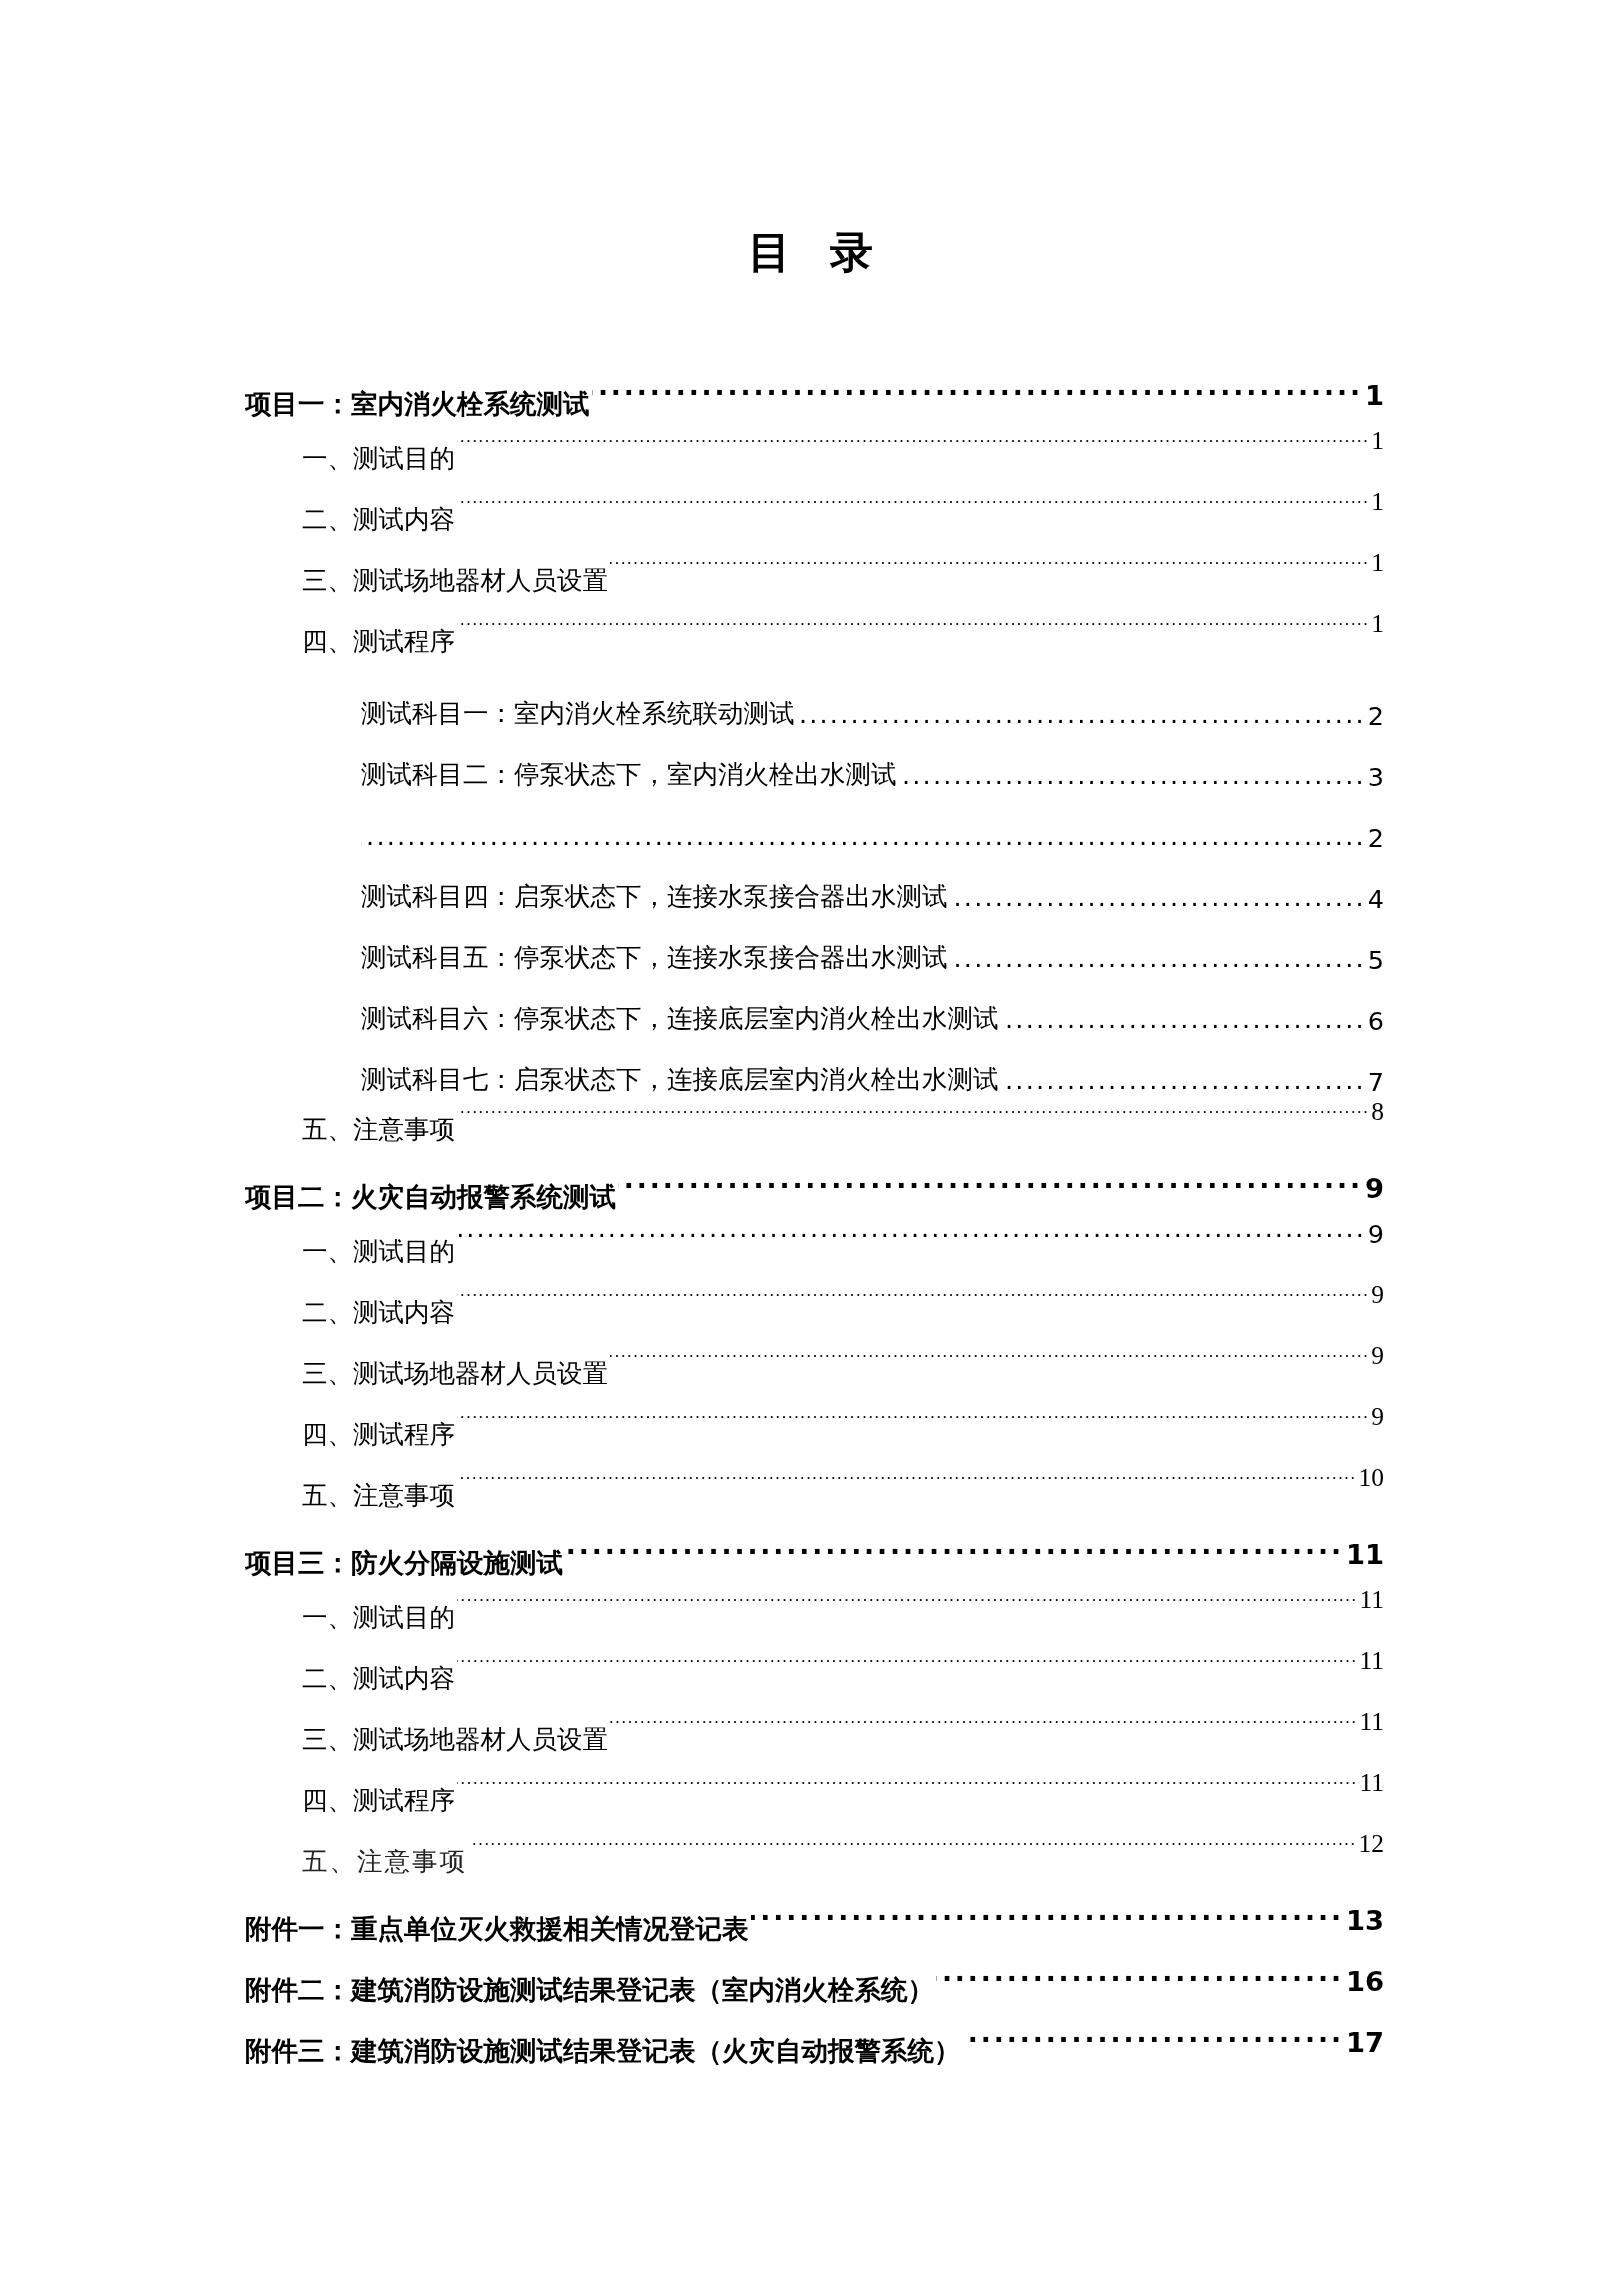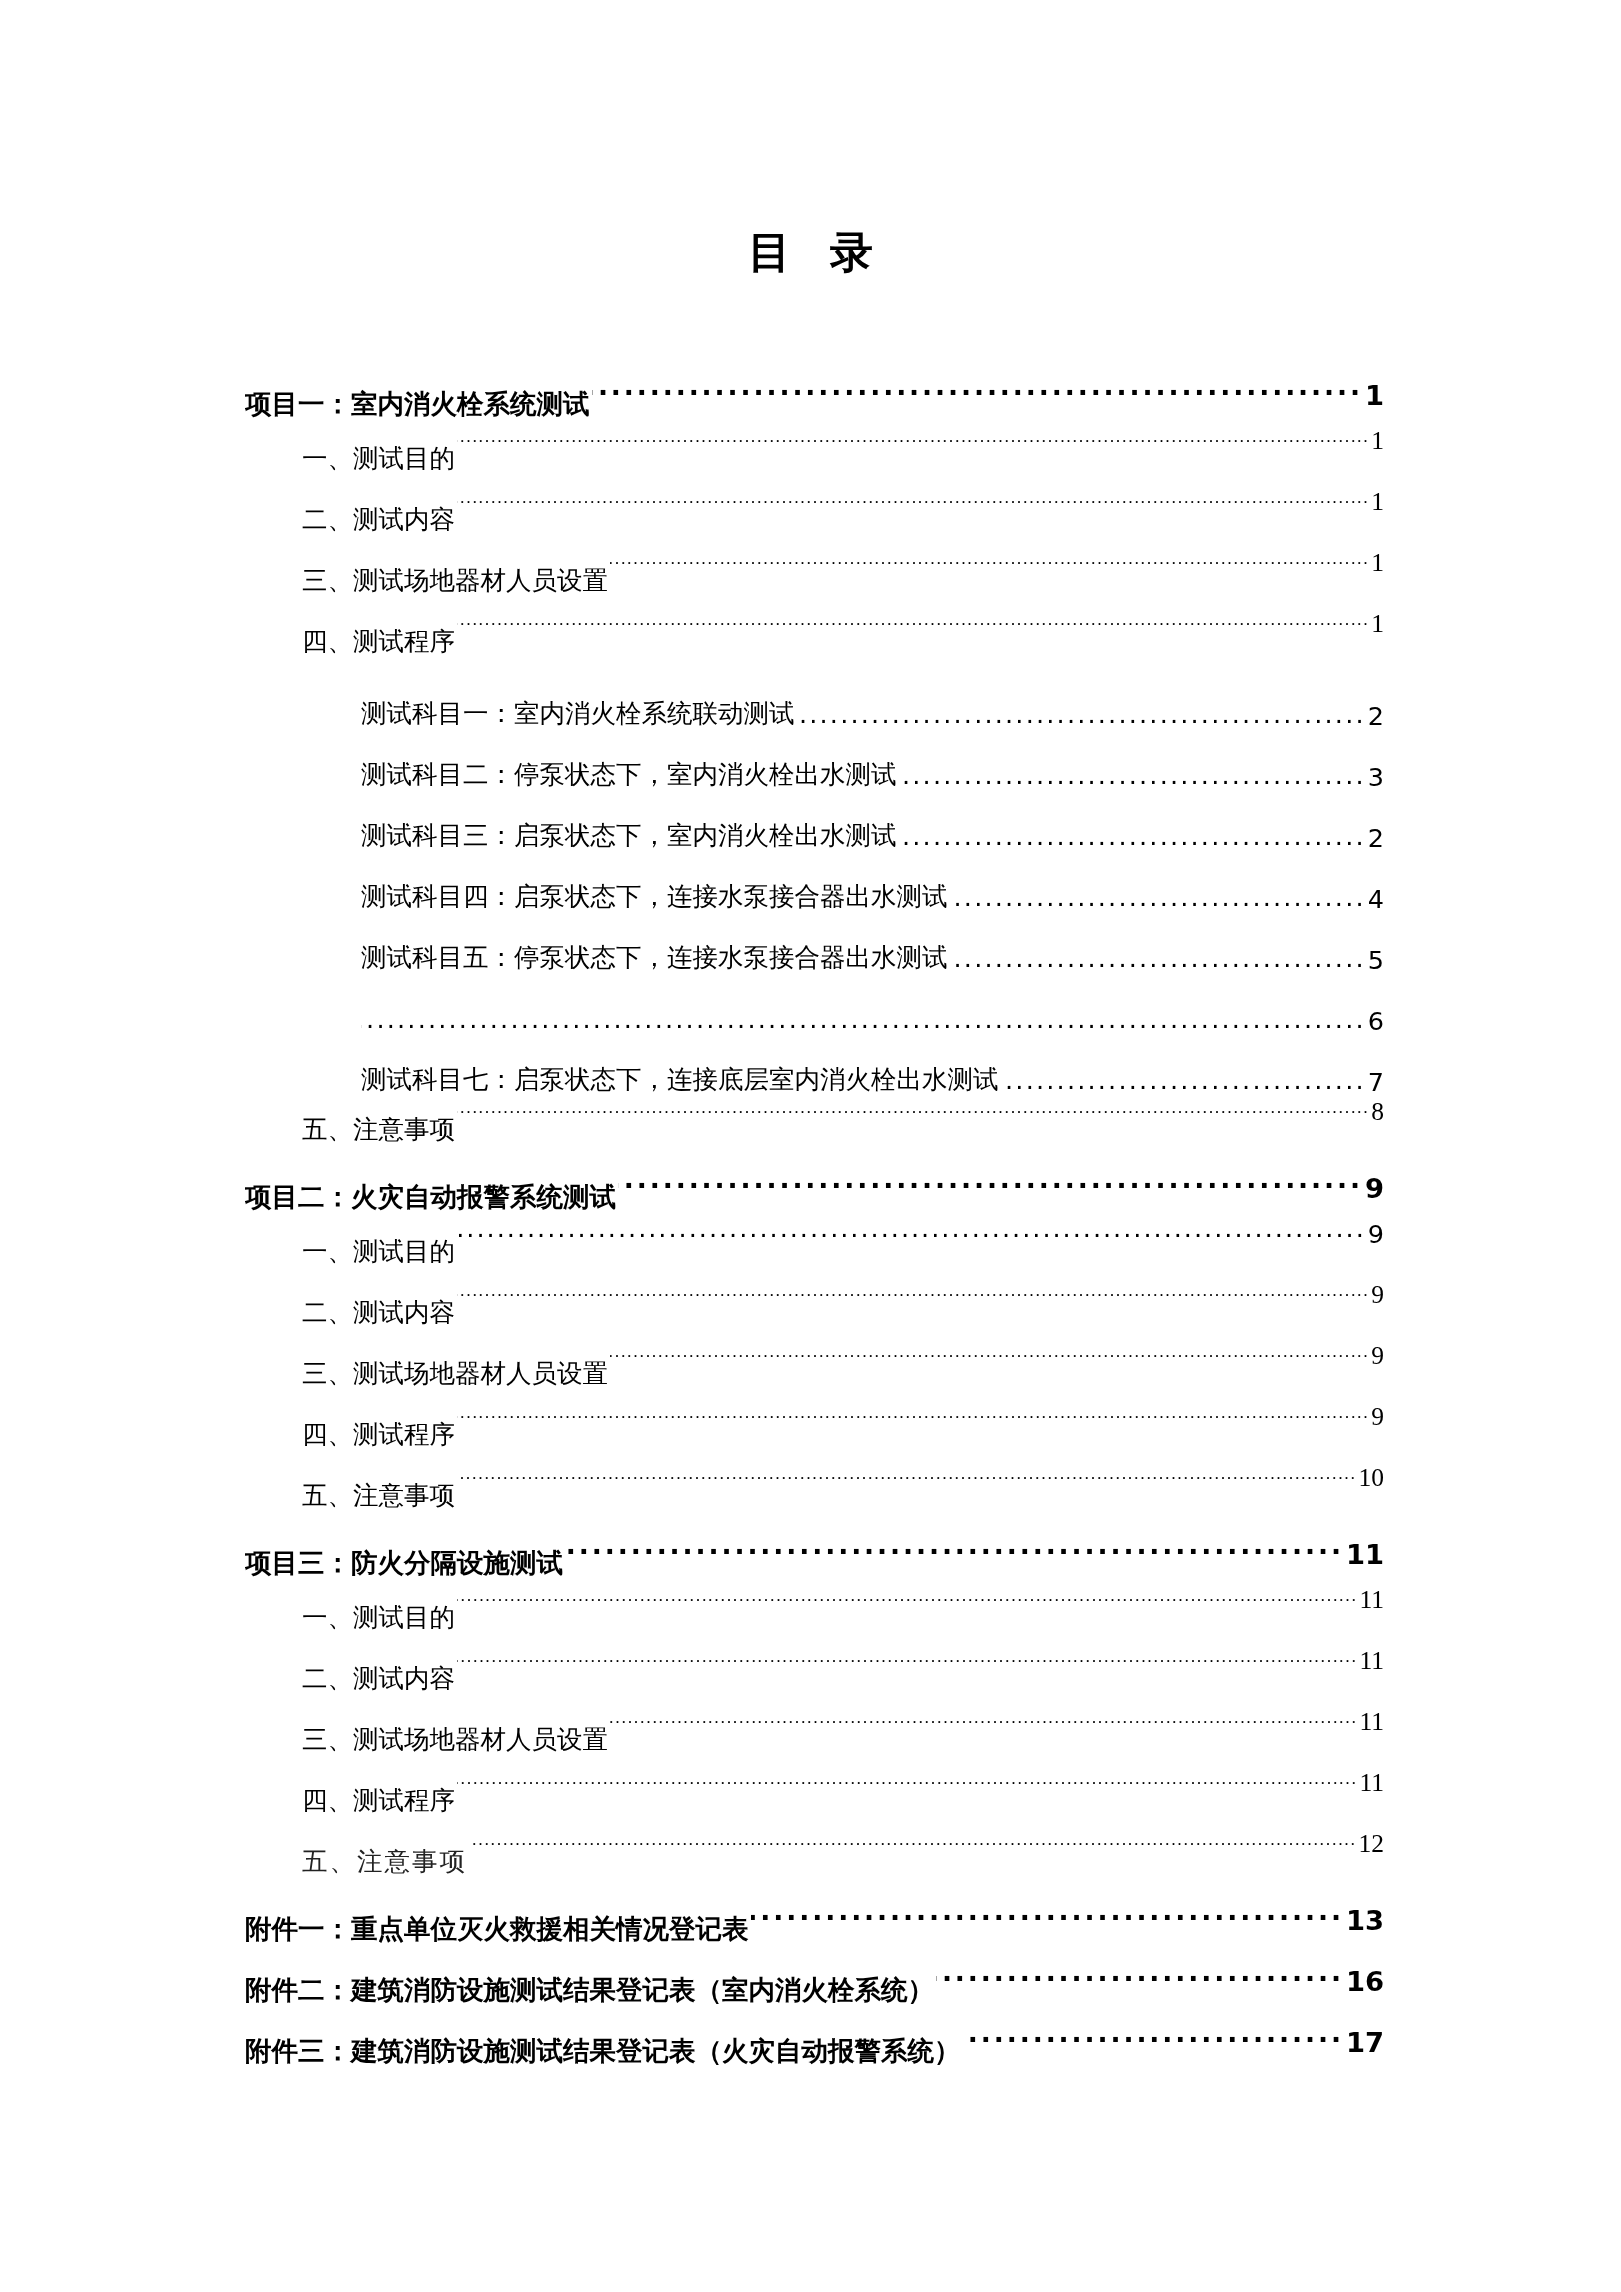--- a/index.html
+++ b/index.html
@@ -171,35 +171,35 @@
       <span class="label">测试科目一：室内消火栓系统联动测试</span>
       <span class="leader"></span>
       <span class="page-num">2</span>
     </div>
     <div class="toc-row lvl-3">
       <span class="label">测试科目二：停泵状态下，室内消火栓出水测试</span>
       <span class="leader"></span>
       <span class="page-num">3</span>
     </div>
     <div class="toc-row lvl-3">
-      <span class="label">测试科目三：启泵状态下，室内消火栓出水测试</span>
       <span class="leader"></span>
       <span class="page-num">2</span>
     </div>
     <div class="toc-row lvl-3">
       <span class="label">测试科目四：启泵状态下，连接水泵接合器出水测试</span>
       <span class="leader"></span>
       <span class="page-num">4</span>
     </div>
     <div class="toc-row lvl-3">
       <span class="label">测试科目五：停泵状态下，连接水泵接合器出水测试</span>
       <span class="leader"></span>
       <span class="page-num">5</span>
     </div>
     <div class="toc-row lvl-3">
+      <span class="label">测试科目六：停泵状态下，连接底层室内消火栓出水测试</span>
       <span class="leader"></span>
       <span class="page-num">6</span>
     </div>
     <div class="toc-row lvl-3">
       <span class="label">测试科目七：启泵状态下，连接底层室内消火栓出水测试</span>
       <span class="leader"></span>
       <span class="page-num">7</span>
     </div>
 
     <div class="toc-row lvl-2">

